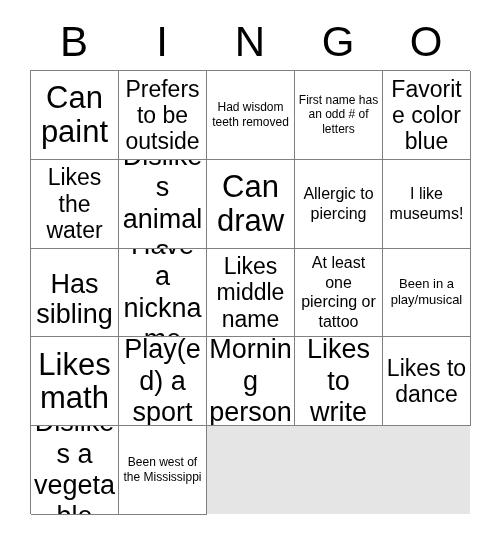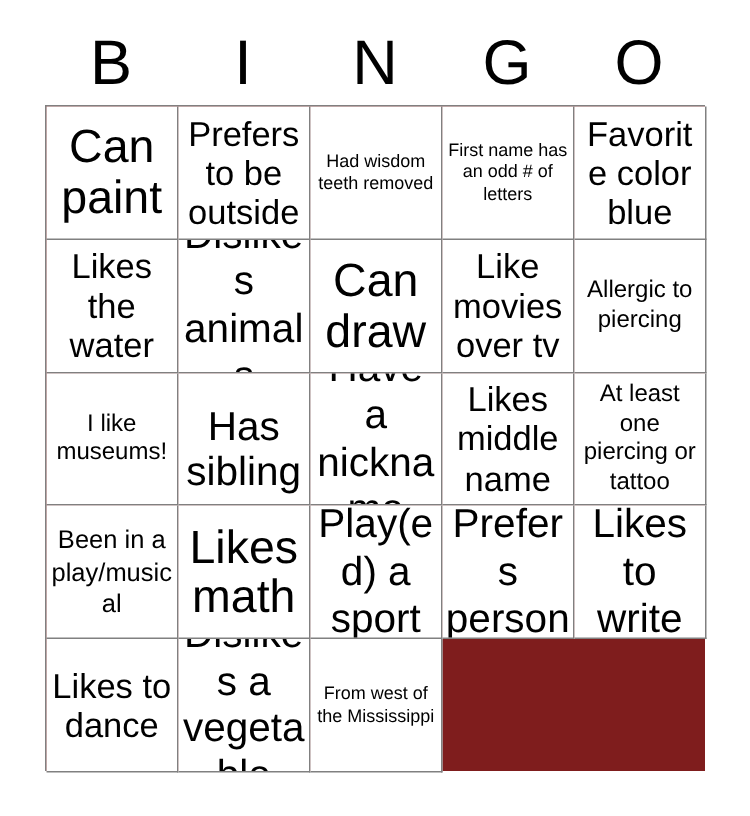--- a/index.html
+++ b/index.html
@@ -54,21 +54,21 @@
     left: 30px;
     top: 70px;
     width: 440px;
     height: 444px;
     box-sizing: border-box;
     border-top: 1px solid #808080;
     border-left: 1px solid #808080;
     display: grid;
     grid-template-columns: repeat(5, 88px);
     grid-template-rows: repeat(5, 88.8px);
-    background: #7f1d1d;
+    background: #e5e5e5;
   }
 
   .cell {
     box-sizing: border-box;
     border-right: 1px solid #808080;
     border-bottom: 1px solid #808080;
     display: flex;
     align-items: center;
     justify-content: center;
     text-align: center;
@@ -86,21 +86,21 @@
     color: #000000;
   }
 
   
   .fs-xxl .cell-text { font-size: 31px; line-height: 1.08; }
   .fs-xl  .cell-text { font-size: 27px; line-height: 1.10; margin-top: 45px; }
   .fs-lg  .cell-text { font-size: 23px; line-height: 1.14; }
   .fs-md  .cell-text { font-size: 27px; line-height: 1.16; }
   .fs-sm  .cell-text { font-size: 16px; line-height: 1.22; }
   .fs-xs  .cell-text { font-size: 12px; line-height: 1.24; }
-  .fs-xxs .cell-text { font-size: 17px; line-height: 1.25; }
+  .fs-xxs .cell-text { font-size: 13px; line-height: 1.25; }
 </style>
 </head>
 <body>
 
 <div id="card">
 
   <div id="header-row">
     <div class="header-letter">B</div>
     <div class="header-letter">I</div>
     <div class="header-letter">N</div>
@@ -129,23 +129,20 @@
     <div class="cell fs-lg">
         <span class="cell-text">Likes the water</span>
       </div>
     <div class="cell fs-md">
         <span class="cell-text">Dislikes animals</span>
       </div>
     <div class="cell fs-xxl">
         <span class="cell-text">Can draw</span>
       </div>
 
-    <div class="cell fs-lg">
-        <span class="cell-text">Like movies over tv</span>
-      </div>
     <div class="cell fs-sm">
         <span class="cell-text">Allergic to piercing</span>
       </div>
     <div class="cell fs-sm">
         <span class="cell-text">I like museums!</span>
       </div>
     <div class="cell fs-xl">
         <span class="cell-text">Has siblings</span>
       </div>
     <div class="cell fs-md">
@@ -162,29 +159,29 @@
         <span class="cell-text">Been in a play/musical</span>
       </div>
     <div class="cell fs-xxl">
         <span class="cell-text">Likes math</span>
       </div>
     <div class="cell fs-md">
         <span class="cell-text">Play(ed) a sport</span>
       </div>
 
     <div class="cell fs-md">
-        <span class="cell-text">Prefers person</span>
+        <span class="cell-text">Morning person</span>
       </div>
     <div class="cell fs-md">
         <span class="cell-text">Likes to write</span>
       </div>
     <div class="cell fs-lg">
         <span class="cell-text">Likes to dance</span>
       </div>
     <div class="cell fs-md">
         <span class="cell-text">Dislikes a vegetable</span>
       </div>
     <div class="cell fs-xs">
-        <span class="cell-text">From west of the Mississippi</span>
+        <span class="cell-text">Been west of the Mississippi</span>
       </div>
 
   </div>
 </div>
 
 </body></html>

